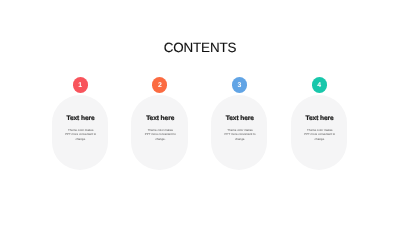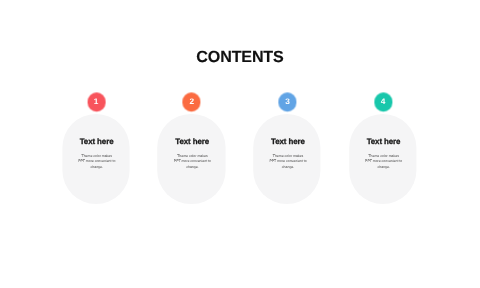--- a/index.html
+++ b/index.html
@@ -10,21 +10,21 @@
     background:#ffffff;
     font-family:"Liberation Sans", sans-serif;
     overflow:hidden;
     position:relative;
   }
   .slide { position:absolute; left:0; top:0; width:400px; height:225px; background:#ffffff; }
 
   .title {
     position:absolute; left:0; right:0; top:39.55px;
     text-align:center;
-    font-size:13.4px; font-weight:bold; letter-spacing:-0.12px;
+    font-size:13.4px; font-weight:normal; letter-spacing:-0.12px;
     -webkit-text-stroke:0.12px #111111;
     color:#111111;
     transform:translateZ(0);
   }
 
   .cards { position:absolute; left:0; top:0; width:400px; height:225px; }
 
   .card-slot { position:absolute; top:0; width:56.2px; height:225px; }
   .card-slot.s1 { left:51.75px; }
   .card-slot.s2 { left:131.45px; }

